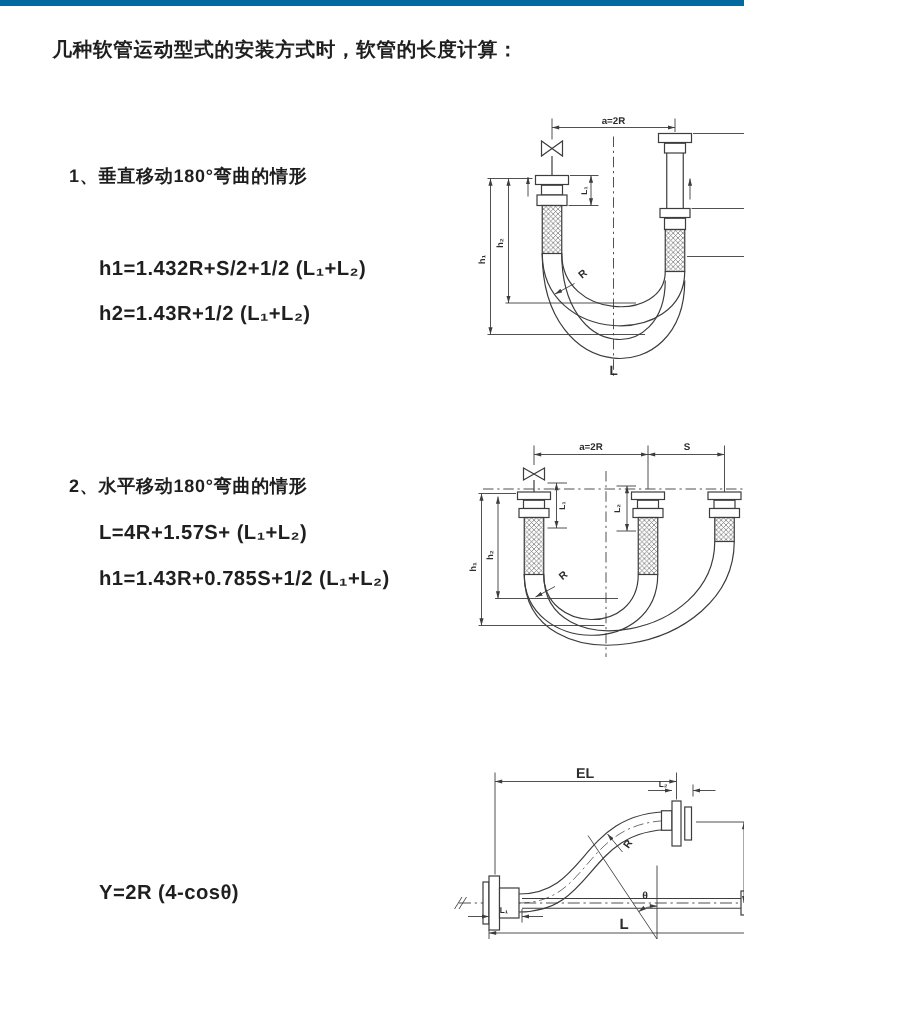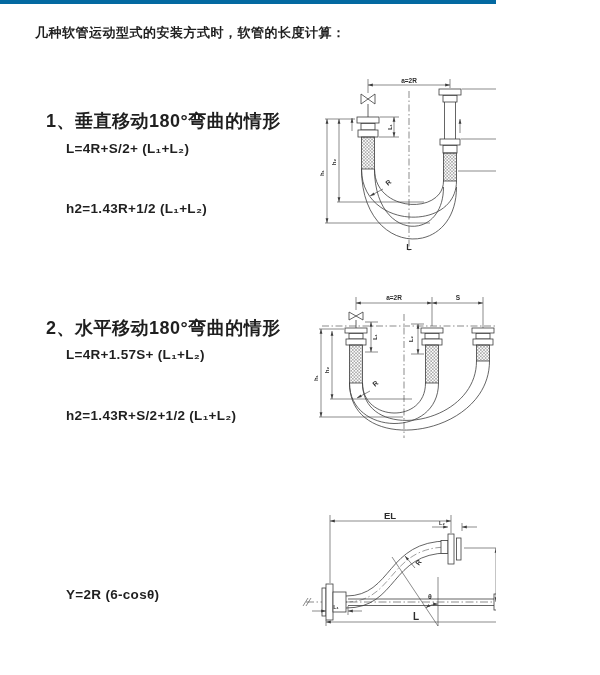--- a/index.html
+++ b/index.html
@@ -2,44 +2,44 @@
 <html><head>
 <meta charset="utf-8">
 <style>
   html,body{margin:0;padding:0;background:#ffffff;}
   #page{
     position:relative;width:496px;height:675px;background:#ffffff;
     font-family:"Liberation Sans","DejaVu Sans",sans-serif;color:#1f1f1f;
     border-top:4px solid #0369a1;overflow:hidden;
   }
   .title{position:absolute;left:35px;top:20px;font-size:13px;font-weight:700;letter-spacing:.5px;}
-  .sec-heading{position:absolute;font-size:18px;font-weight:700;letter-spacing:.5px;}
+  .sec-heading{position:absolute;font-size:12px;font-weight:700;letter-spacing:.5px;}
   .formula{position:absolute;font-size:13.5px;font-weight:600;letter-spacing:.3px;white-space:pre;}
   svg text{fill:#2d2d2d;font-family:"Liberation Sans","DejaVu Sans",sans-serif;font-weight:600;}
   svg{position:absolute;}
   .ln{stroke:#3d3d3d;stroke-width:.8;fill:none;}
   .thin{stroke:#3d3d3d;stroke-width:.6;fill:none;}
   .fit{stroke:#3d3d3d;stroke-width:.8;fill:#ffffff;}
 </style>
 </head>
 <body>
 
 <div id="page">
 
   <div class="title">几种软管运动型式的安装方式时，软管的长度计算：</div>
 
   <div class="sec-heading" style="left:46px;top:105px">1、垂直移动180°弯曲的情形</div>
-  <div class="formula" style="left:66px;top:137px">L=4R+S/2+ (L₁+L₂)</div>
+  <div class="formula" style="left:66px;top:167px">h1=1.432R+S/2+1/2 (L₁+L₂)</div>
   <div class="formula" style="left:66px;top:197px">h2=1.43R+1/2 (L₁+L₂)</div>
 
   <div class="sec-heading" style="left:46px;top:312px">2、水平移动180°弯曲的情形</div>
   <div class="formula" style="left:66px;top:343px">L=4R+1.57S+ (L₁+L₂)</div>
-  <div class="formula" style="left:66px;top:404px">h2=1.43R+S/2+1/2 (L₁+L₂)</div>
-
-  <div class="formula" style="left:66px;top:583px">Y=2R (6-cosθ)</div>
+  <div class="formula" style="left:66px;top:374px">h1=1.43R+0.785S+1/2 (L₁+L₂)</div>
+
+  <div class="formula" style="left:66px;top:583px">Y=2R (4-cosθ)</div>
 
   <svg style="left:308px;top:65px" width="280" height="195" viewBox="0 0 280 195">
     <defs>
       <pattern id="bp1" width="3.2" height="3.2" patternUnits="userSpaceOnUse">
         <path d="M0,3.2 L3.2,0 M0,0 L3.2,3.2" stroke="#6a6a6a" stroke-width="0.45" fill="none"></path>
       </pattern>
       <marker id="ae1" orient="auto" markerWidth="9" markerHeight="6" refX="8" refY="3">
         <path d="M0,0.7 L8,3 L0,5.3 Z" fill="#3d3d3d"></path>
       </marker>
       <marker id="as1" orient="auto" markerWidth="9" markerHeight="6" refX="0" refY="3">

